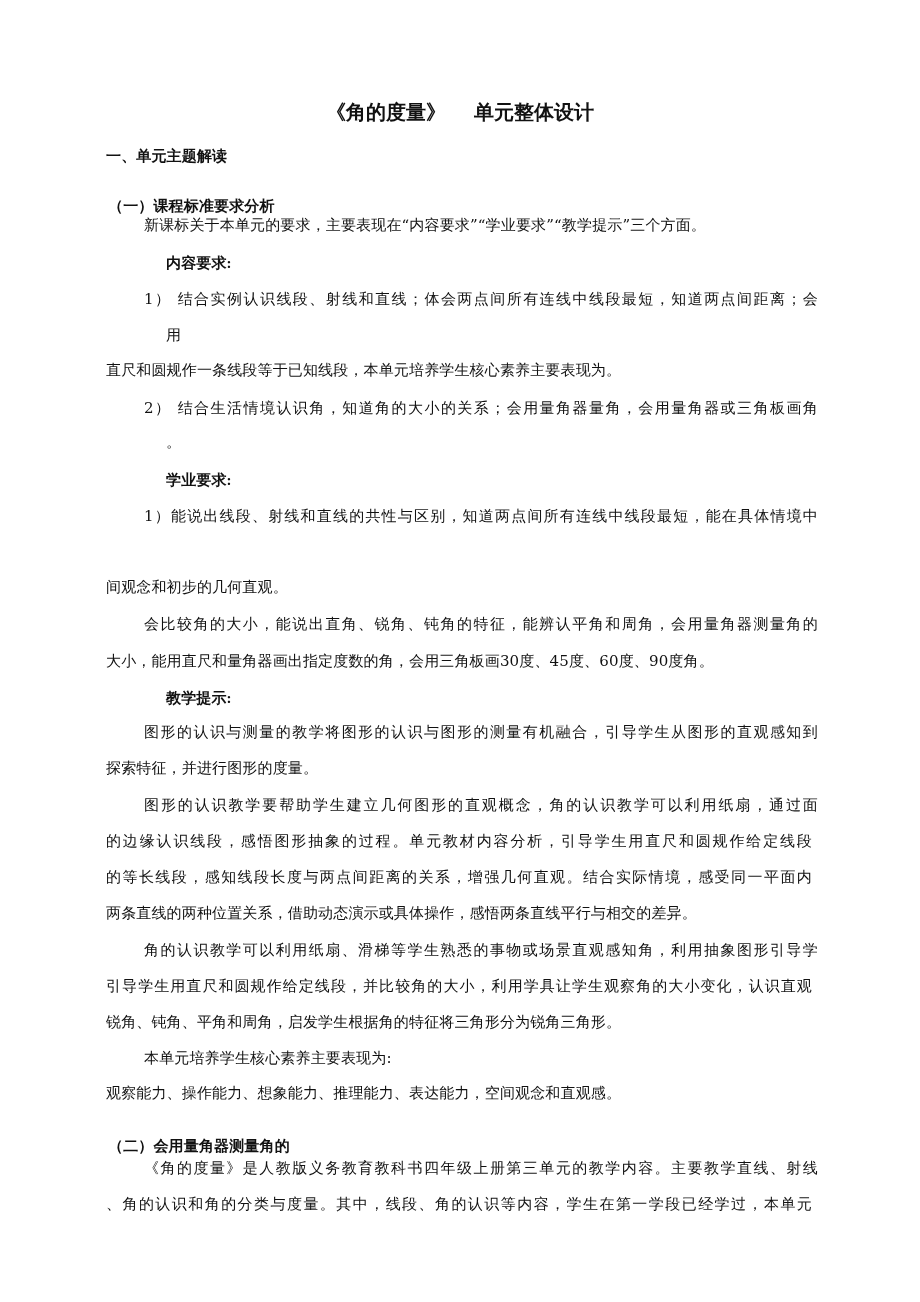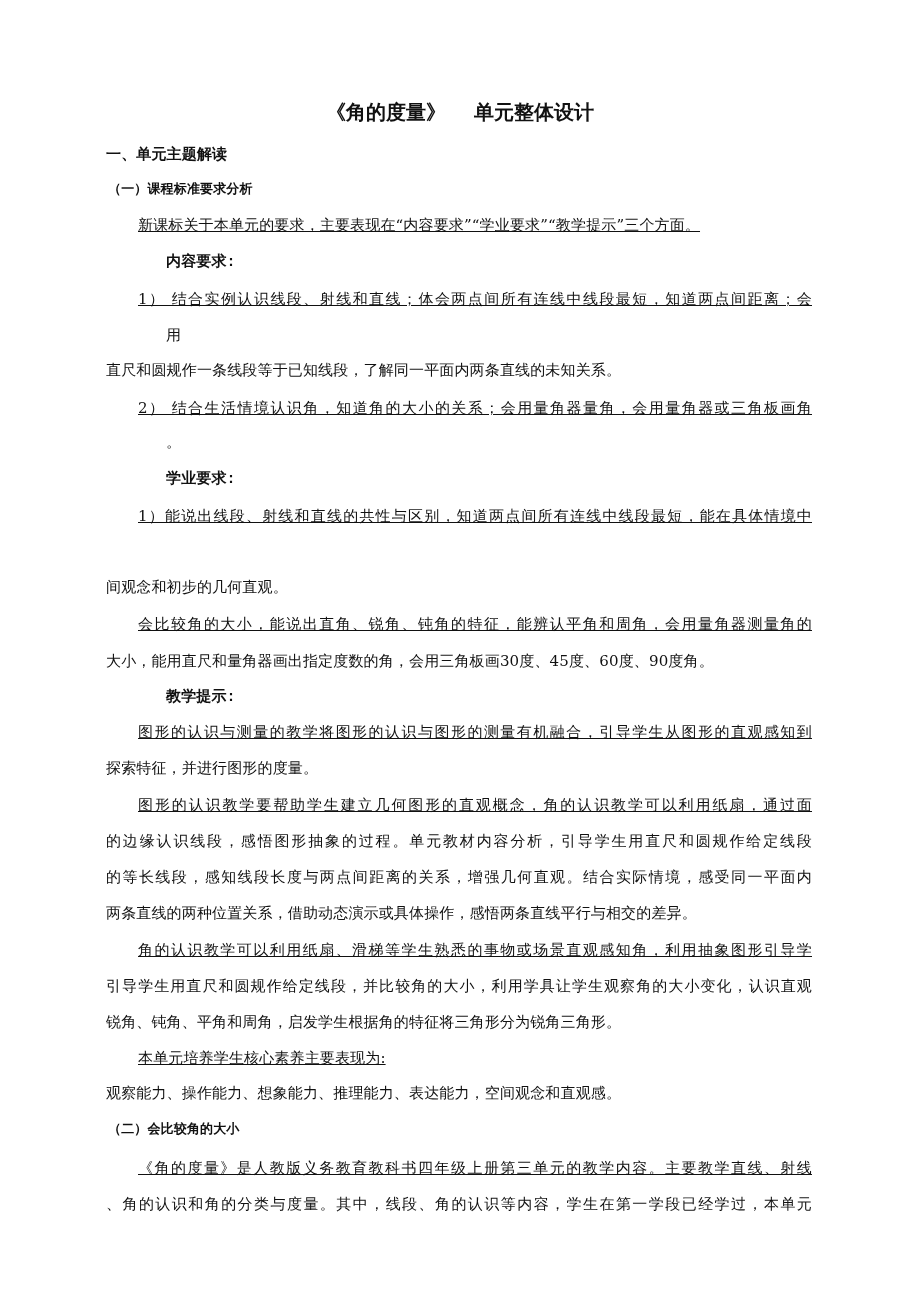--- a/index.html
+++ b/index.html
@@ -15,47 +15,47 @@
     letter-spacing: 0.15px;
   }
   .title {
     position: absolute; left: 0; width: 920px; top: 99px;
     text-align: center; font-size: 20px; line-height: 26px;
     font-family: "DejaVu Sans", "Liberation Sans", sans-serif; font-weight: bold;
     color: #111;
   }
   .title .gap { display: inline-block; width: 28px; }
   .h1, .h2, .h3 {
-    font-family: Liberation Mono, monospace; font-weight: bold;
+    font-family: Liberation Serif, serif; font-weight: bold;
   }
   .h1 { font-size: 15px; }
-  .h2 { font-size: 13px; left: 108px; }
+  .h2 { font-size: 15px; left: 108px; margin-top: 16px; }
   .h3 { font-size: 15px; left: 138px; margin-left: 28px; }
-  .indent { left: 138px; text-decoration: underline; }
+  .indent { left: 144px; }
   .hang { left: 166px; }
   .just { text-align: justify; text-align-last: justify; width: 706px; }
   .just.indent { width: 674px; }
 </style>
 </head>
 <body>
 
 <div class="page">
 
   <div class="title">
     <span>《角的度量》</span><span class="gap"></span><span>单元整体设计</span>
   </div>
 
   <div class="line h1" style="top:146px">一、单元主题解读</div>
   <div class="line h2" style="top:180px">（一）课程标准要求分析</div>
   <div class="line indent" style="top:215px">新课标关于本单元的要求，主要表现在“内容要求”“学业要求”“教学提示”三个方面。</div>
 
   <div class="line h3" style="top:253px">内容要求:</div>
   <div class="line indent just" style="top:289px">1） 结合实例认识线段、射线和直线；体会两点间所有连线中线段最短，知道两点间距离；会</div>
   <div class="line hang" style="top:325px">用</div>
-  <div class="line" style="top:360px">直尺和圆规作一条线段等于已知线段，了解同一平面内两条直线的未知关系。</div>
+  <div class="line" style="top:360px">直尺和圆规作一条线段等于已知线段，本单元培养学生核心素养主要表现为。</div>
   <div class="line indent just" style="top:398px">2） 结合生活情境认识角，知道角的大小的关系；会用量角器量角，会用量角器或三角板画角</div>
   <div class="line hang" style="top:432px">。</div>
 
   <div class="line h3" style="top:470px">学业要求:</div>
   <div class="line indent just" style="top:506px">1）能说出线段、射线和直线的共性与区别，知道两点间所有连线中线段最短，能在具体情境中</div>
   <div class="line" style="top:577px">间观念和初步的几何直观。</div>
   <div class="line indent just" style="top:614px">会比较角的大小，能说出直角、锐角、钝角的特征，能辨认平角和周角，会用量角器测量角的</div>
   <div class="line" style="top:651px">大小，能用直尺和量角器画出指定度数的角，会用三角板画30度、45度、60度、90度角。</div>
 
   <div class="line h3" style="top:688px">教学提示:</div>
@@ -64,17 +64,17 @@
   <div class="line indent just" style="top:795px">图形的认识教学要帮助学生建立几何图形的直观概念，角的认识教学可以利用纸扇，通过面</div>
   <div class="line just" style="top:831px">的边缘认识线段，感悟图形抽象的过程。单元教材内容分析，引导学生用直尺和圆规作给定线段</div>
   <div class="line just" style="top:867px">的等长线段，感知线段长度与两点间距离的关系，增强几何直观。结合实际情境，感受同一平面内</div>
   <div class="line" style="top:903px">两条直线的两种位置关系，借助动态演示或具体操作，感悟两条直线平行与相交的差异。</div>
   <div class="line indent just" style="top:940px">角的认识教学可以利用纸扇、滑梯等学生熟悉的事物或场景直观感知角，利用抽象图形引导学</div>
   <div class="line just" style="top:976px">引导学生用直尺和圆规作给定线段，并比较角的大小，利用学具让学生观察角的大小变化，认识直观</div>
   <div class="line" style="top:1012px">锐角、钝角、平角和周角，启发学生根据角的特征将三角形分为锐角三角形。</div>
   <div class="line indent" style="top:1048px">本单元培养学生核心素养主要表现为:</div>
   <div class="line" style="top:1083px">观察能力、操作能力、想象能力、推理能力、表达能力，空间观念和直观感。</div>
 
-  <div class="line h2" style="top:1120px">（二）会比较角的大小</div>
+  <div class="line h2" style="top:1120px">（二）会用量角器测量角的</div>
   <div class="line indent just" style="top:1158px">《角的度量》是人教版义务教育教科书四年级上册第三单元的教学内容。主要教学直线、射线</div>
   <div class="line just" style="top:1194px">、角的认识和角的分类与度量。其中，线段、角的认识等内容，学生在第一学段已经学过，本单元</div>
 
 </div>
 
 </body></html>

